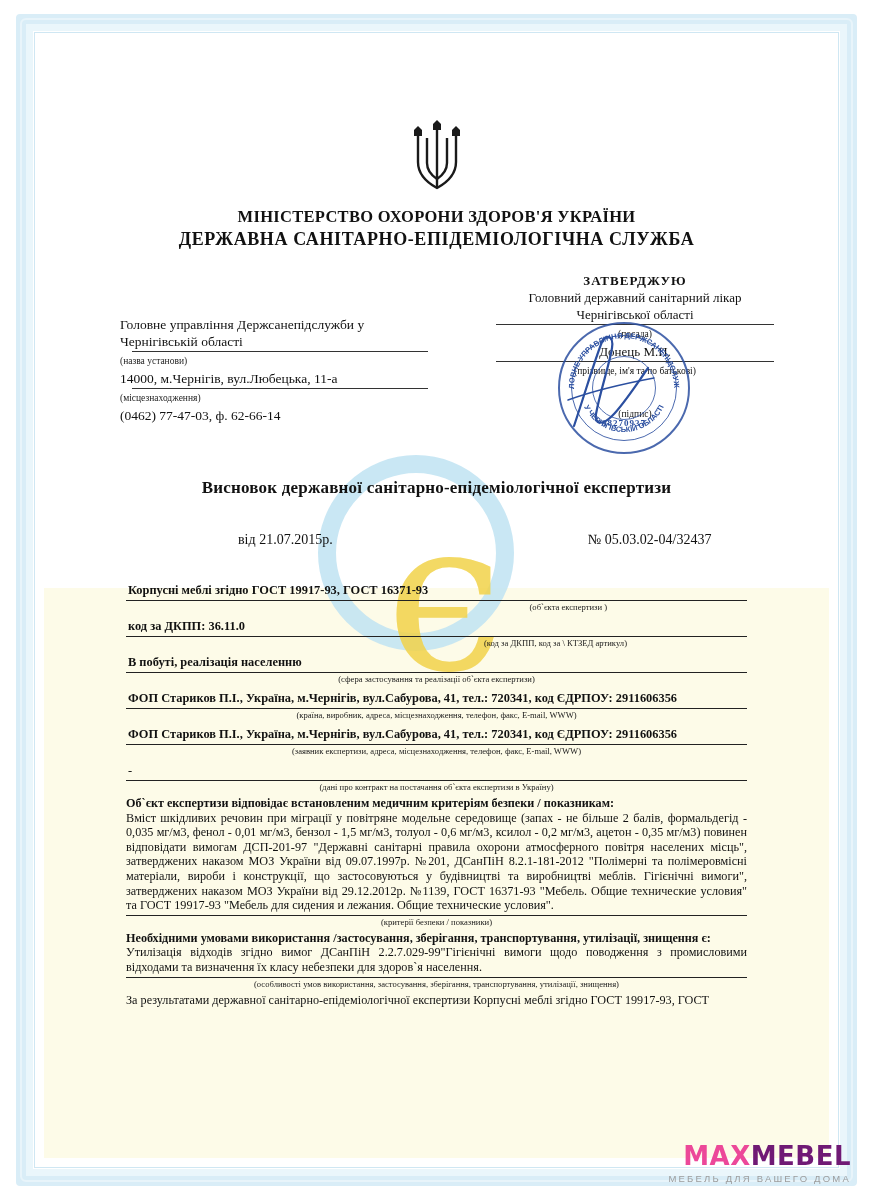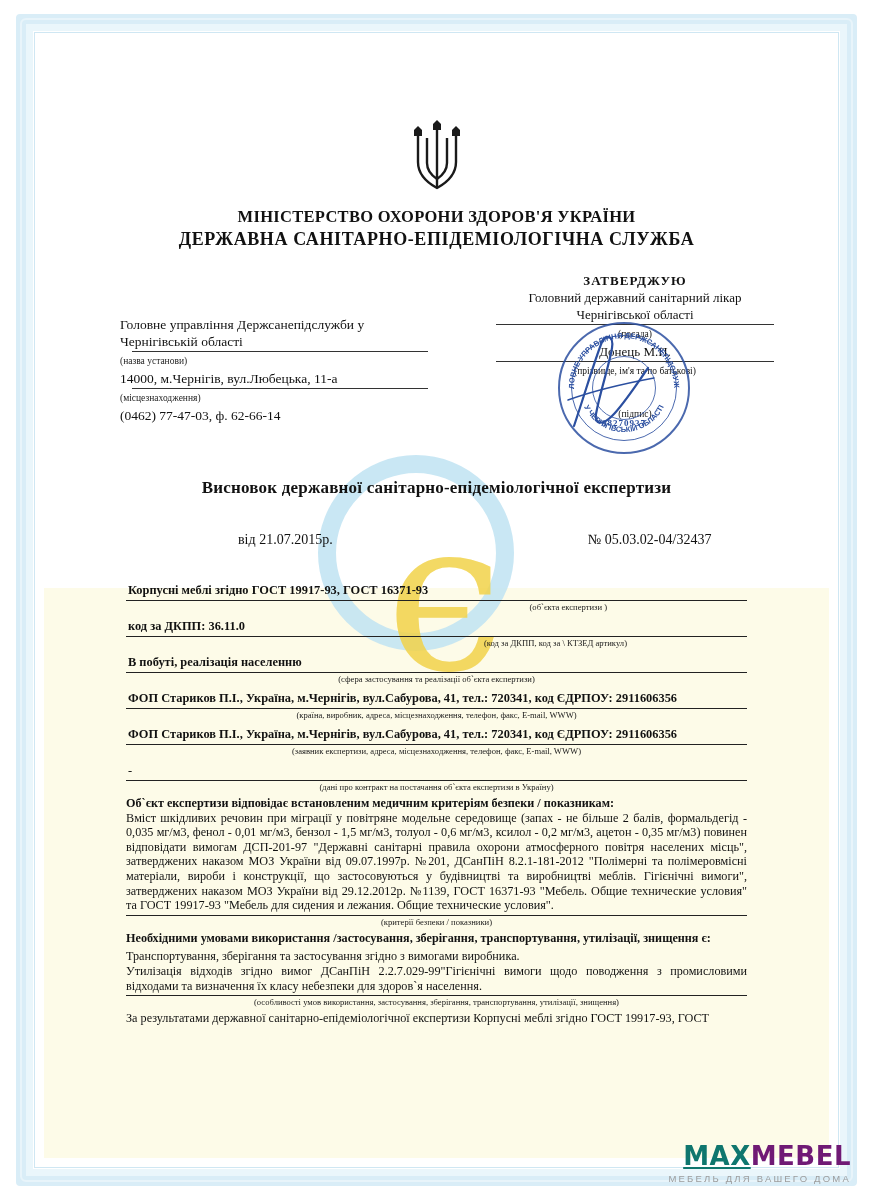--- a/index.html
+++ b/index.html
@@ -260,21 +260,21 @@
     right: 22px;
     bottom: 16px;
     text-align: right;
   }
   .logo .big {
     font-family: "DejaVu Sans", sans-serif;
     font-size: 26px;
     font-weight: bold;
     letter-spacing: .5px;
   }
-  .logo .max { color: #0f766e; text-decoration: underline; }
+  .logo .max { color: #ec4899; }
   .logo .mebel { color: #701a75; }
   .logo .small {
     font-family: "Liberation Sans", sans-serif;
     font-size: 9.5px;
     letter-spacing: 2.2px;
     color: #9c9c9c;
     margin-top: 2px;
   }
 </style>
 </head>
@@ -409,21 +409,20 @@
 
     <div class="block">
       <p class="bold">Об`єкт експертизи  відповідає  встановленим   медичним критеріям безпеки / показникам:</p>
       <p>Вміст шкідливих речовин при міграції у повітряне модельне середовище (запах - не більше 2 балів, формальдегід -  0,035 мг/м3, фенол - 0,01 мг/м3, бензол - 1,5 мг/м3, толуол - 0,6 мг/м3, ксилол - 0,2 мг/м3, ацетон - 0,35 мг/м3) повинен відповідати вимогам ДСП-201-97 "Державні санітарні правила охорони атмосферного повітря населених місць", затверджених наказом МОЗ України від 09.07.1997р. №201, ДСанПіН 8.2.1-181-2012 "Полімерні та полімеровмісні матеріали, вироби і конструкції, що застосовуються у будівництві та виробництві меблів. Гігієнічні вимоги", затверджених наказом МОЗ України від 29.12.2012р. №1139, ГОСТ 16371-93 "Мебель. Общие технические условия" та ГОСТ 19917-93 "Мебель для сидения и лежания. Общие технические условия".</p>
       <div class="underline-line" style="margin-top:2px"></div>
       <div class="fcap">(критерії безпеки / показники)</div>
     </div>
 
     <div class="block">
       <p class="bold">Необхідними умовами  використання /застосування, зберігання, транспортування, утилізації, знищення є:</p>
-      <p style="margin-top:4px">Транспортування, зберігання та застосування згідно з вимогами виробника.</p>
       <p>Утилізація відходів згідно вимог ДСанПіН 2.2.7.029-99"Гігієнічні вимоги щодо поводження з промисловими відходами та визначення їх класу небезпеки для здоров`я населення.</p>
       <div class="underline-line" style="margin-top:2px"></div>
       <div class="fcap">(особливості умов використання,  застосування, зберігання, транспортування, утилізації, знищення)</div>
     </div>
 
     <div class="block">
       <p>За результатами державної санітарно-епідеміологічної експертизи Корпусні меблі згідно ГОСТ 19917-93, ГОСТ</p>
     </div>
 
   </div>

